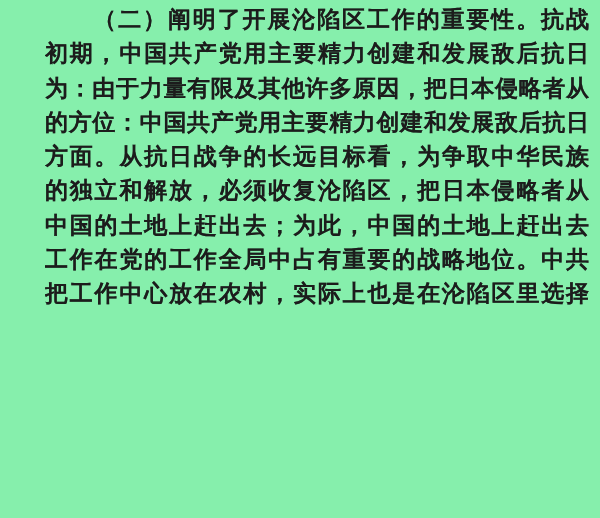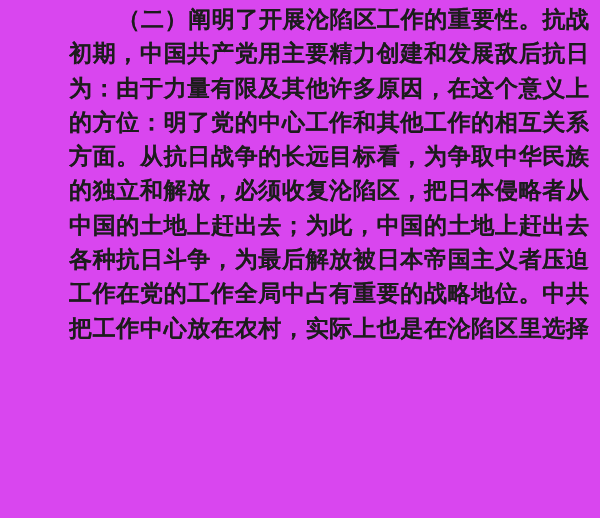--- a/index.html
+++ b/index.html
@@ -5,23 +5,23 @@
   html, body {
     margin: 0;
     padding: 0;
     background: #ffffff;
     font-family: "Liberation Serif", serif;
   }
   .page {
     position: relative;
     width: 600px;
     height: 518px;
-    background: #d946ef;
+    background: #86efac;
     box-sizing: border-box;
-    padding: 3px 11px 0 69px;
+    padding: 3px 11px 0 45px;
     overflow: hidden;
   }
   .text-block {
     font-size: 23px;
     line-height: 34.3px;
     font-weight: bold;
     color: #1c1c1c;
     text-shadow: 0 0 0.6px rgba(25,25,25,0.65);
   }
   .text-line {
@@ -34,22 +34,21 @@
     text-indent: 2.1em;
   }
 </style>
 </head>
 <body>
 
 <div class="page">
   <div class="text-block">
       <div class="text-line first">（二）阐明了开展沦陷区工作的重要性。抗战</div>
       <div class="text-line">初期，中国共产党用主要精力创建和发展敌后抗日</div>
-      <div class="text-line">为：由于力量有限及其他许多原因，在这个意义上</div>
-      <div class="text-line">的方位：明了党的中心工作和其他工作的相互关系</div>
+      <div class="text-line">为：由于力量有限及其他许多原因，把日本侵略者从</div>
+      <div class="text-line">的方位：中国共产党用主要精力创建和发展敌后抗日</div>
       <div class="text-line">方面。从抗日战争的长远目标看，为争取中华民族</div>
       <div class="text-line">的独立和解放，必须收复沦陷区，把日本侵略者从</div>
       <div class="text-line">中国的土地上赶出去；为此，中国的土地上赶出去</div>
-      <div class="text-line">各种抗日斗争，为最后解放被日本帝国主义者压迫</div>
       <div class="text-line">工作在党的工作全局中占有重要的战略地位。中共</div>
       <div class="text-line">把工作中心放在农村，实际上也是在沦陷区里选择</div>
     </div>
 </div>
 
 </body></html>

